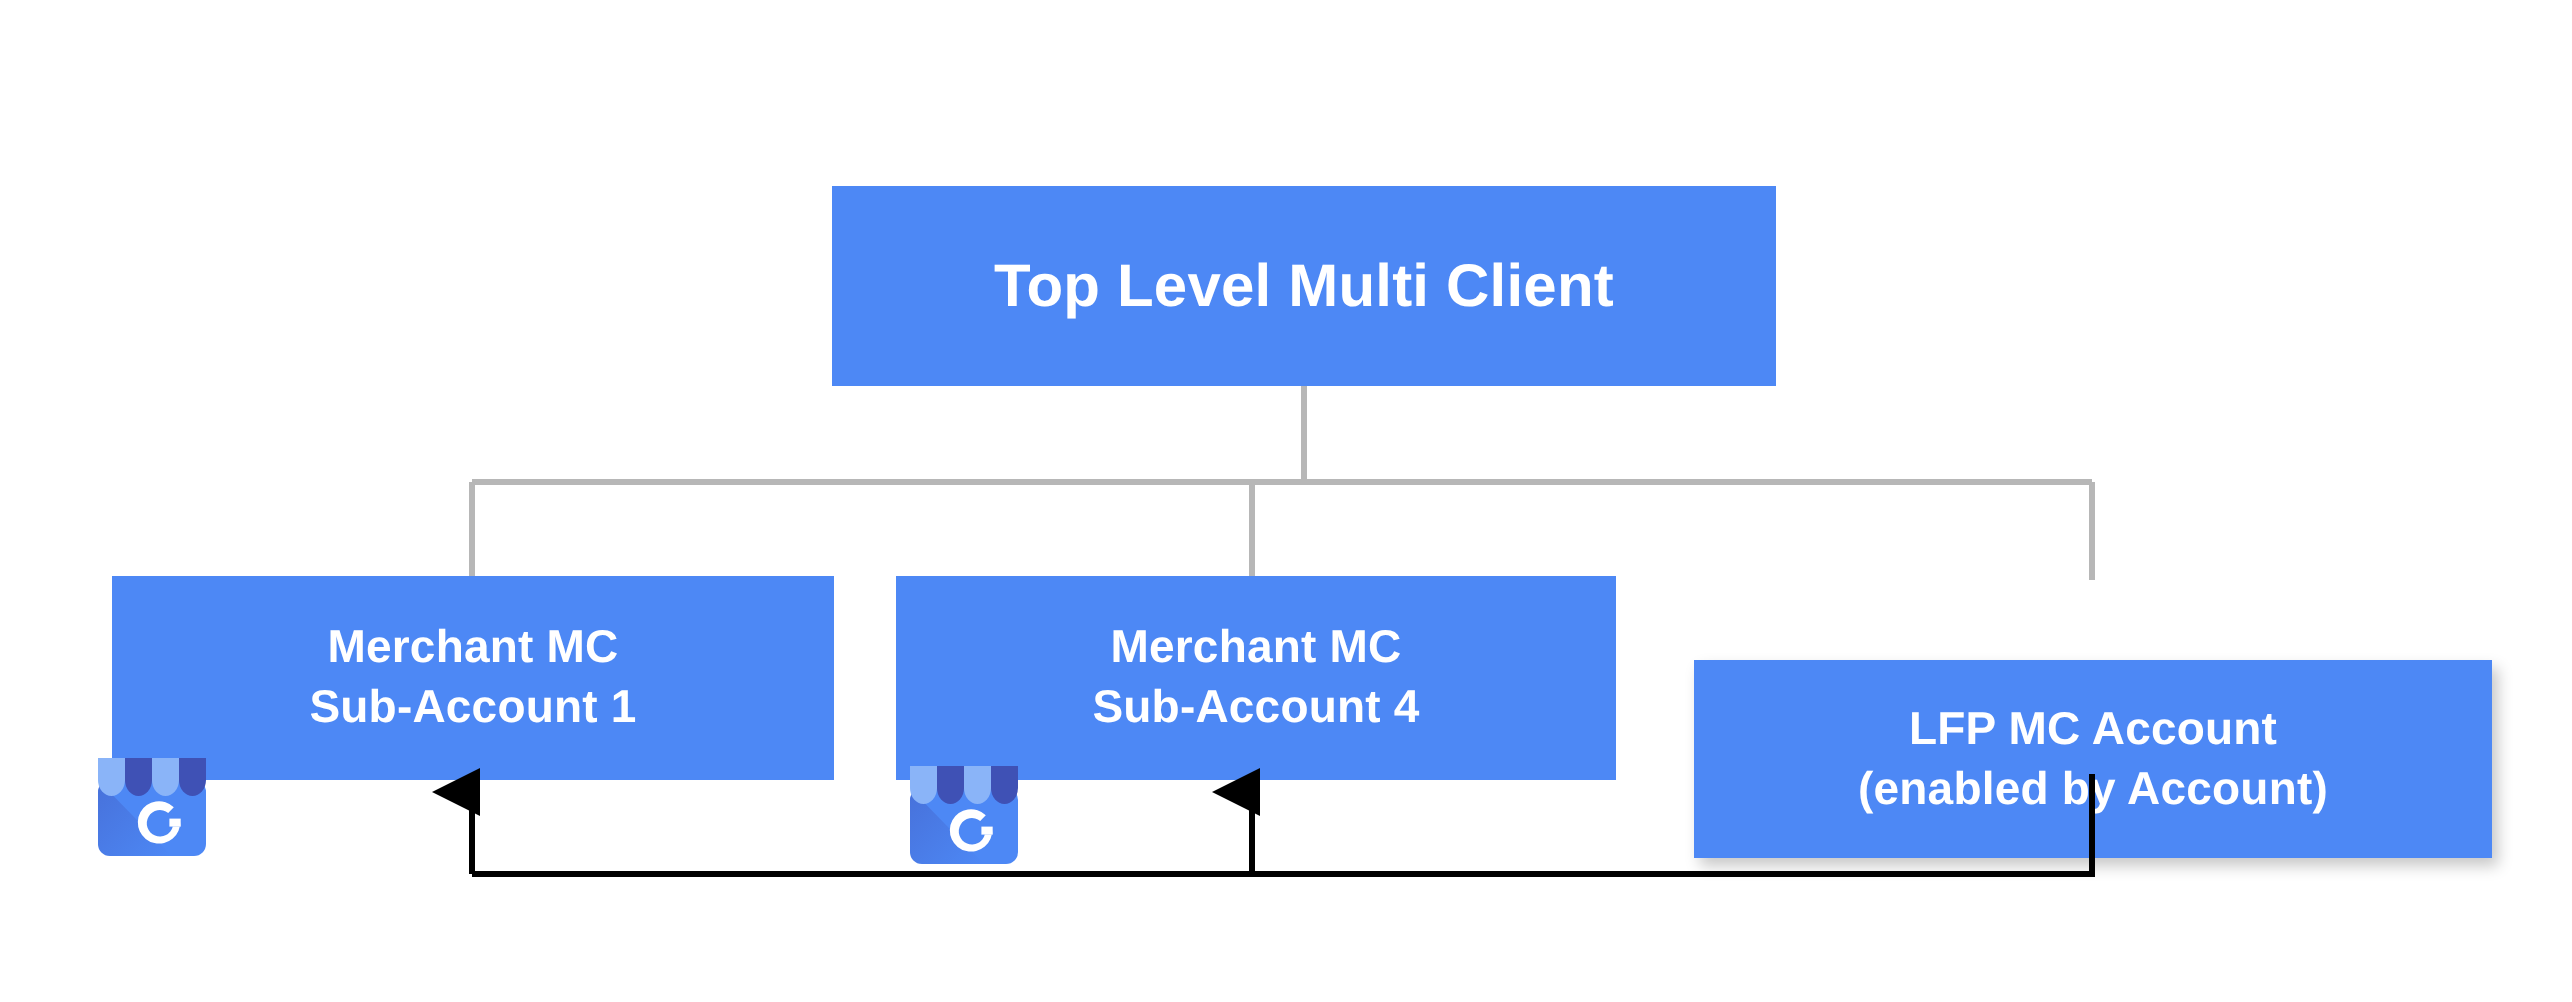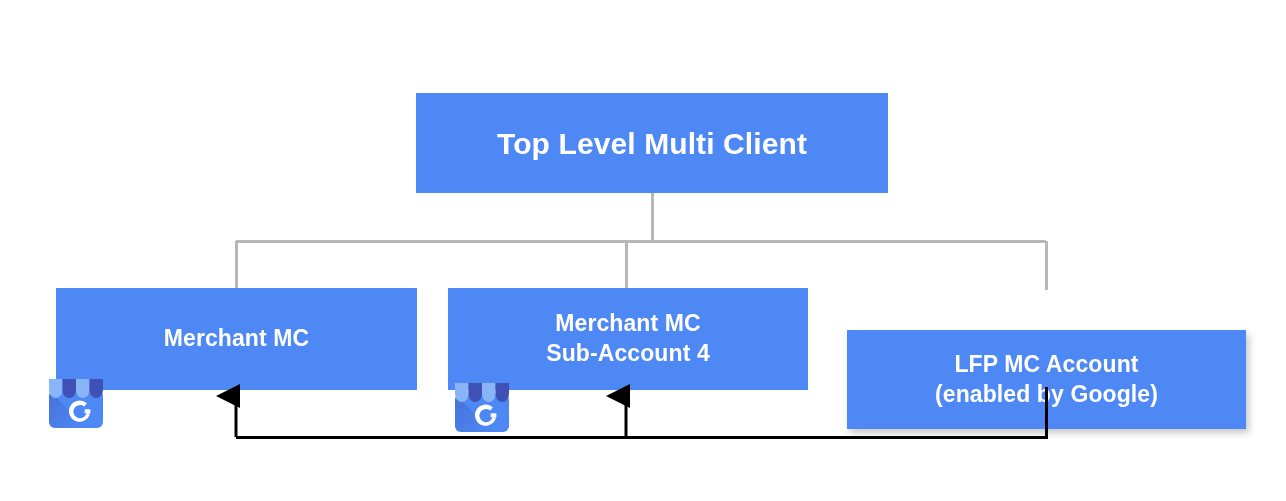--- a/index.html
+++ b/index.html
@@ -116,34 +116,35 @@
 
   <div class="node" id="node-top">
     <span class="node-text">
       <span class="node-line">Top Level Multi Client</span>
     </span>
   </div>
 
   <div class="node" id="node-sub1">
     <span class="node-text">
       <span class="node-line">Merchant MC</span>
+      <span class="node-line">Sub-Account 1</span>
     </span>
   </div>
 
   <div class="node" id="node-sub2">
     <span class="node-text">
       <span class="node-line">Merchant MC</span>
       <span class="node-line">Sub-Account 4</span>
     </span>
   </div>
 
   <div class="node" id="node-lfp">
     <span class="node-text">
       <span class="node-line">LFP MC Account</span>
-      <span class="node-line">(enabled by Google)</span>
+      <span class="node-line">(enabled by Account)</span>
     </span>
   </div>
 
   <svg class="gmb-icon" id="gmb-icon-1" viewBox="0 0 72 72" aria-hidden="true">
     <defs>
       <clipPath id="gmb-body-clip-1">
         <rect x="9" y="28" width="54" height="38" rx="6" ry="6"></rect>
       </clipPath>
       <linearGradient id="gmb-shade-1" x1="0" y1="0" x2="1" y2="1">
         <stop offset="0%" stop-color="#3f51b5" stop-opacity="0.42"></stop>

